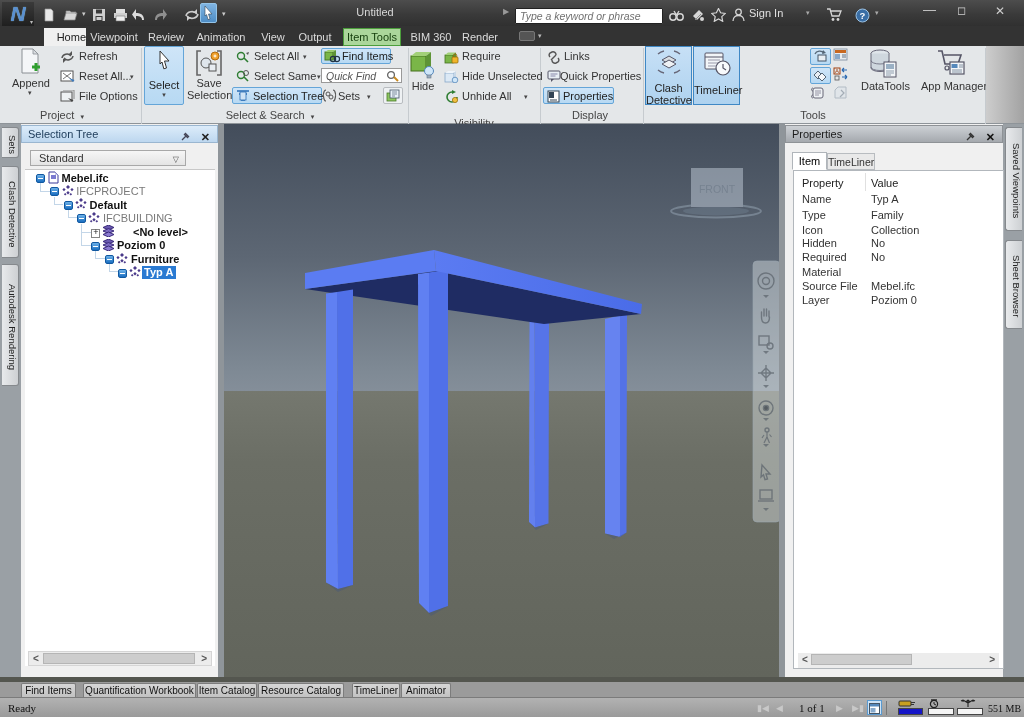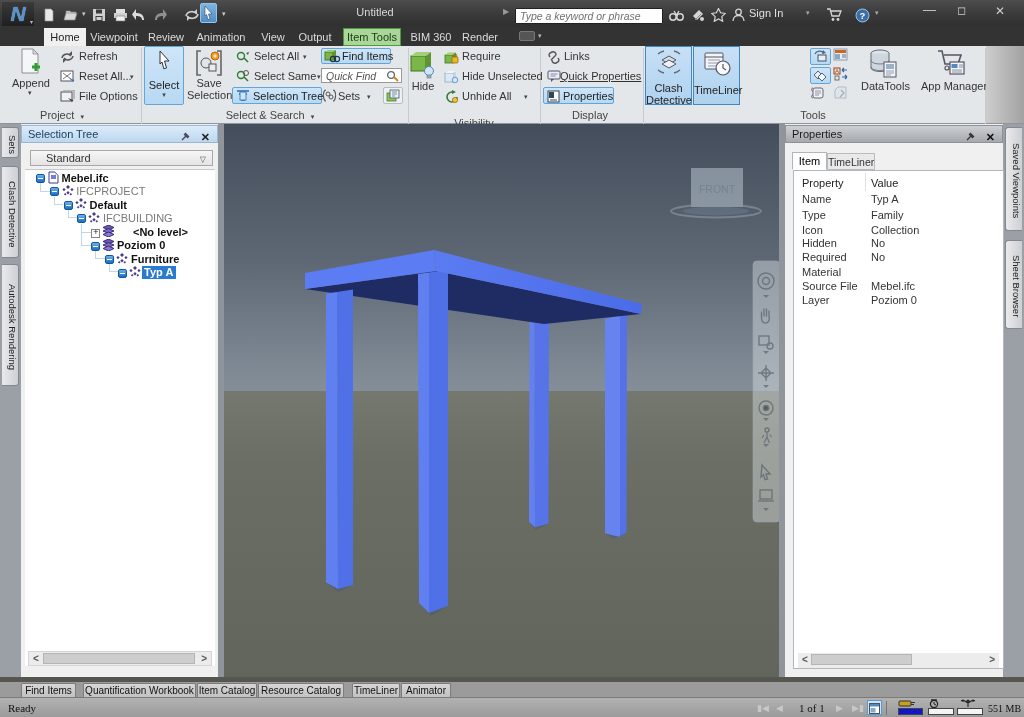--- a/index.html
+++ b/index.html
@@ -19,21 +19,21 @@
 #searchbox { position:absolute; left:515px; top:8px; width:148px; height:16px;
   background:#fff; border:1px solid #222; border-radius:1px;
   font-size:10.5px; font-style:italic; color:#707070; padding:1px 4px; }
 .tbtxt { color:#e0e0e0; font-size:11px; position:absolute; top:7px; }
 
 .winbtn { position:absolute; top:4px; color:#cfcfcf; font-size:13px; }
 
 #tabrow { position:absolute; left:0; top:26px; width:1024px; height:20px; background:#333333; }
 .rtab { position:absolute; top:2px; height:18px; line-height:18px; text-align:center;
   color:#dcdcdc; font-size:11px; }
-.rtab.active { background:#f0f0f0; color:#222; }
+.rtab.active { background:#f0f0f0; color:#222;text-align:right; }
 .rtab.green { background:#abd69b; color:#143d0c; border:1px solid #4c9e3c; line-height:16px; }
 
 #ribbon { position:absolute; left:0; top:46px; width:1024px; height:78px;
   background:#e4e7e9; border-bottom:1px solid #8e9499; }
 .rsep { position:absolute; top:2px; height:103px; width:1px; background:#c6cbcf; }
 .rlabel { position:absolute; top:63px; font-size:11px; color:#444; text-align:center; }
 .rsmalltxt { position:absolute; font-size:11px; color:#333; }
 .bigbtn { position:absolute; top:0px; height:59px; text-align:center; }
 .hl { background:linear-gradient(#cfe5f8,#b7d9f3); border:1px solid #64a5d8; border-radius:2px; white-space:nowrap; }
 .bluebtn { background:linear-gradient(#c7e0f6,#aed2ef); border:1px solid #3f88c5; }
@@ -41,23 +41,23 @@
 .vstrip { position:absolute; background:#9aa0a5; }
 .vtab { position:absolute; background:linear-gradient(90deg,#e8eaec,#cdd0d3); border:1px solid #85898d;
   border-left:none; border-radius:0 3px 3px 0; color:#222; font-size:10px;
   writing-mode:vertical-rl; text-align:center; white-space:nowrap; overflow:hidden; font-size:9.5px; }
 .vtab.r { border-left:1px solid #85898d; border-right:none; border-radius:3px 0 0 3px; }
 #treepanel { position:absolute; left:21px; top:124px; width:197px; height:553px;
   background:#f0f0f0; }
 #treehdr { position:absolute; left:0; top:1px; width:197px; height:18px;
   background:linear-gradient(#dcecfa,#bdd7ef); border:1px solid #9ab6d0;
   color:#1c3a58; font-size:11px; line-height:17px; padding-left:6px; }
-#stddrop { position:absolute; left:9px; top:26px; width:183px; height:16px;
+#stddrop { position:absolute; left:9px; top:26px; width:156px; height:16px;
   background:linear-gradient(#f6f6f6,#e4e4e4); border:1px solid #a8a8a8;
-  font-size:11px; color:#333; line-height:15px; padding-left:15px; }
+  font-size:11px; color:#333; line-height:15px; padding-left:8px; }
 #treewhite { position:absolute; left:4px; top:45px; width:190px; height:497px; background:#fff;
   border-top:1px solid #c8c8c8; }
 .trow { position:absolute; height:13px; font-size:11px; white-space:nowrap; }
 .tbold { font-weight:bold; color:#111; }
 .tgray { color:#7a7a7a; }
 .ebox { position:absolute; width:9px; height:9px; border-radius:2px;
   background:linear-gradient(#6db1e8,#1a6ec0); border:1px solid #1158a0; }
 .ebox:after { content:""; position:absolute; left:1px; top:3px; width:5px; height:1px; background:#fff; }
 .pbox { position:absolute; width:9px; height:9px; background:#fff; border:1px solid #848484; }
 #propspanel { position:absolute; left:785px; top:124px; width:218px; height:553px; background:#f0f0f0; }
@@ -312,21 +312,21 @@
 
     <svg class="abs" style="left:547px;top:5px;" width="14" height="13" viewBox="0 0 14 13">
         <path d="M4 9 L9 4 M3 6 a3 3 0 0 1 0-4 l2-1 a3 3 0 0 1 4 3 M11 7 a3 3 0 0 1 0 4 l-2 1 a3 3 0 0 1 -4-3" fill="none" stroke="#555" stroke-width="1.4"></path>
       </svg>
     <div class="rsmalltxt" style="left:564px;top:4px;">Links</div>
     <svg class="abs" style="left:547px;top:24px;" width="15" height="13" viewBox="0 0 15 13">
         <rect x="1" y="1" width="12" height="8" rx="1" fill="#e8eef4" stroke="#556" stroke-width="1"></rect>
         <path d="M4 9l0 3 3-3z" fill="#556"></path>
         <path d="M3.5 4h7M3.5 6h5" stroke="#88a" stroke-width="1"></path>
       </svg>
-    <div class="rsmalltxt" style="left:560px;top:24px;text-decoration:underline;">Quick Properties</div>
+    <div class="rsmalltxt" style="left:560px;top:24px;">Quick Properties</div>
     <div class="abs hl" style="left:543px;top:41px;width:71px;height:17px;">
       <svg class="abs" style="left:3px;top:2px;" width="13" height="13" viewBox="0 0 13 13">
           <rect x="1" y="1" width="11" height="11" fill="#fff" stroke="#345" stroke-width="1"></rect>
           <rect x="2" y="2" width="5" height="6" fill="#345"></rect>
           <path d="M3 10h7" stroke="#345" stroke-width="1"></path>
         </svg>
       <span style="position:absolute;left:19px;top:2px;font-size:11px;color:#222;">Properties</span>
     </div>
     <div class="rlabel" style="left:545px;width:90px;">Display</div>
 

